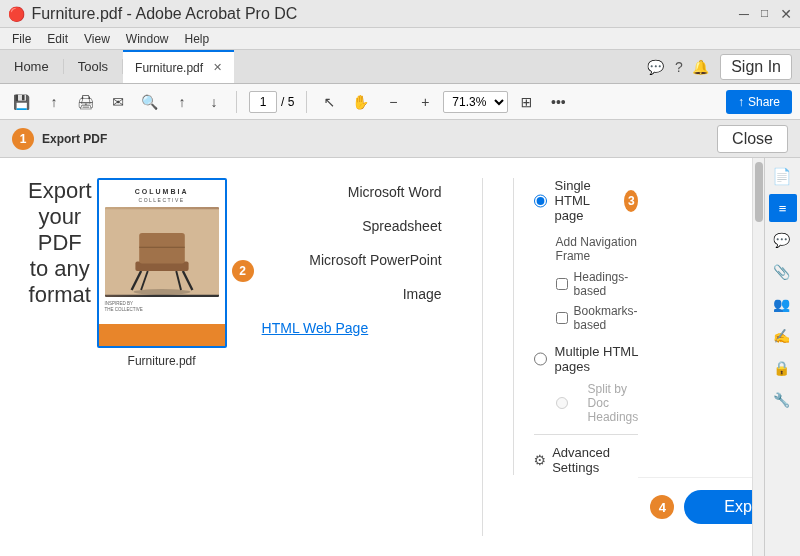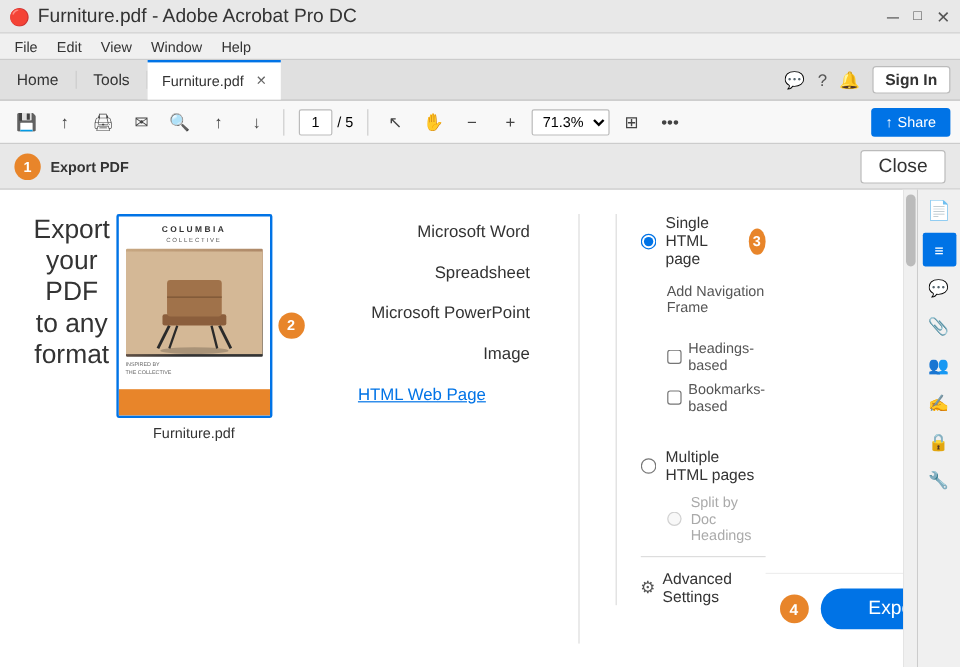--- a/index.html
+++ b/index.html
@@ -72,24 +72,23 @@
       align-items: center;
       padding-right: 8px;
       gap: 10px;
     }
     .tab-icon { font-size: 14px; color: #555; cursor: pointer; }
     .sign-in-btn {
       background: white;
       border: 1px solid #bbb;
       border-radius: 3px;
       padding: 3px 10px;
-      font-size: 13px;
-      color: #333;
-      cursor: pointer;
-      font-weight: bold;
+      font-size: 16px;
+      color: #333;
+      cursor: pointer;
     }
 
     
     .toolbar {
       background: #f8f8f8;
       height: 36px;
       display: flex;
       align-items: center;
       padding: 0 8px;
       border-bottom: 1px solid #ccc;
@@ -292,21 +291,21 @@
       font-size: 14px;
       color: #333;
       cursor: pointer;
       padding: 2px 0;
       text-align: right;
     }
     .format-item.selected {
       color: #0073e6;
       font-weight: normal;
       text-decoration: underline;
-      text-align: center;
+      text-align: left;
     }
 
     
     .options-panel {
       flex: 1;
       padding-top: 0;
       border-left: 1px solid #ddd;
       padding-left: 20px;
     }
     .radio-option {
@@ -320,40 +319,40 @@
     .radio-option input[type="radio"] {
       accent-color: #0073e6;
       width: 14px;
       height: 14px;
     }
     .navigation-frame {
       margin-left: 22px;
       margin-top: 4px;
       font-size: 12px;
       color: #555;
-      margin-bottom: 20px;
+      margin-bottom: 7px;
     }
     .checkbox-option {
       display: flex;
       align-items: center;
       gap: 6px;
       font-size: 12px;
       color: #555;
       margin-left: 22px;
       cursor: pointer;
     }
     .checkbox-option input[type="checkbox"] {
       width: 12px;
       height: 12px;
     }
     .sub-radio {
       margin-left: 22px;
       display: flex;
       align-items: center;
-      gap: 8px;
+      gap: 20px;
       font-size: 12px;
       color: #aaa;
       cursor: pointer;
     }
     .sub-radio input[type="radio"] {
       accent-color: #aaa;
       width: 12px;
       height: 12px;
     }
     .divider { border: none; border-top: 1px solid #ddd; margin: 10px 0; }
@@ -564,21 +563,21 @@
             <div class="step-badge" style="width:22px; height:22px; font-size:12px;">3</div>
           </div>
 
           <div class="navigation-frame">Add Navigation Frame</div>
 
           <div class="checkbox-option" style="margin-bottom:6px;">
             <input type="checkbox" style="">
             <span>Headings-based</span>
           </div>
 
-          <div class="checkbox-option" style="margin-bottom:28px;">
+          <div class="checkbox-option" style="margin-bottom:12px;">
             <input type="checkbox" style="">
             <span>Bookmarks-based</span>
           </div>
 
           <div class="radio-option" style="margin-bottom:8px;">
             <input type="radio" name="htmltype" style="">
             <span>Multiple HTML pages</span>
           </div>
 
           <div class="sub-radio" style="margin-bottom:4px;">

